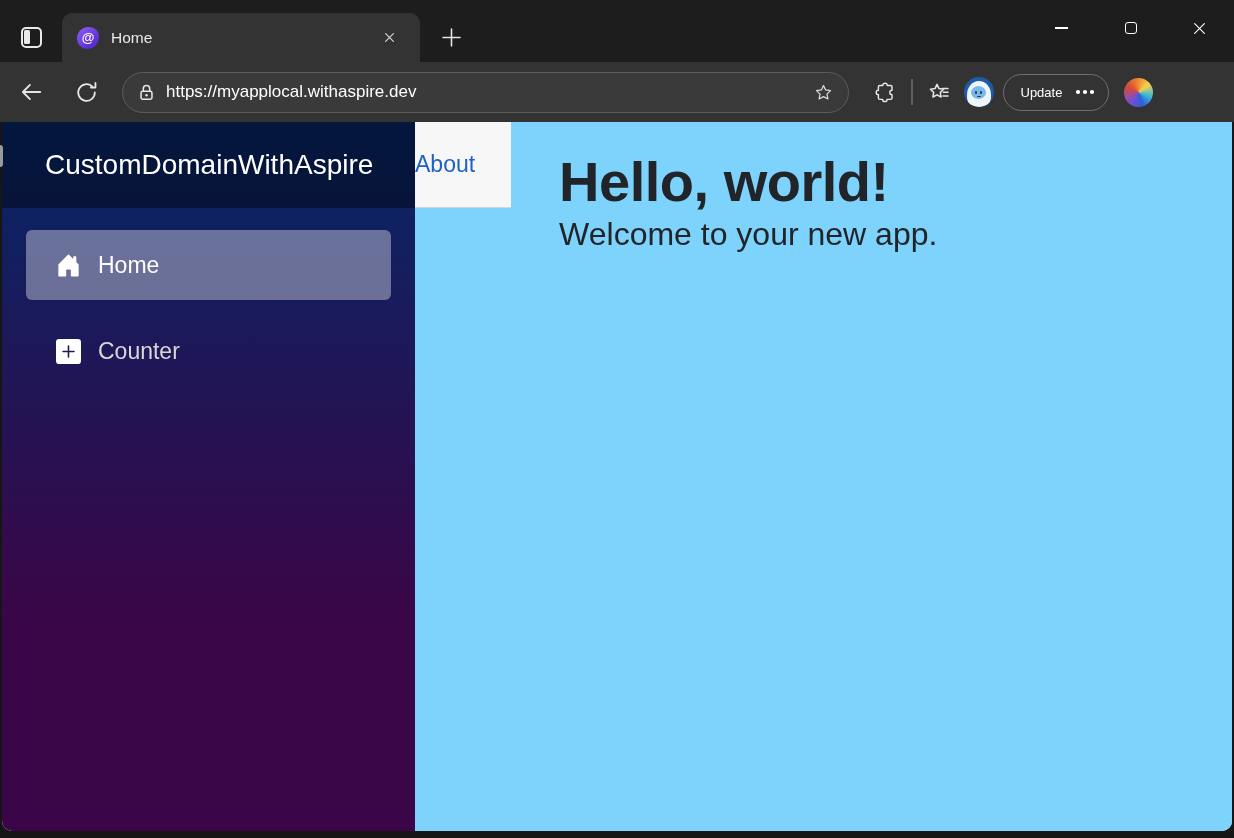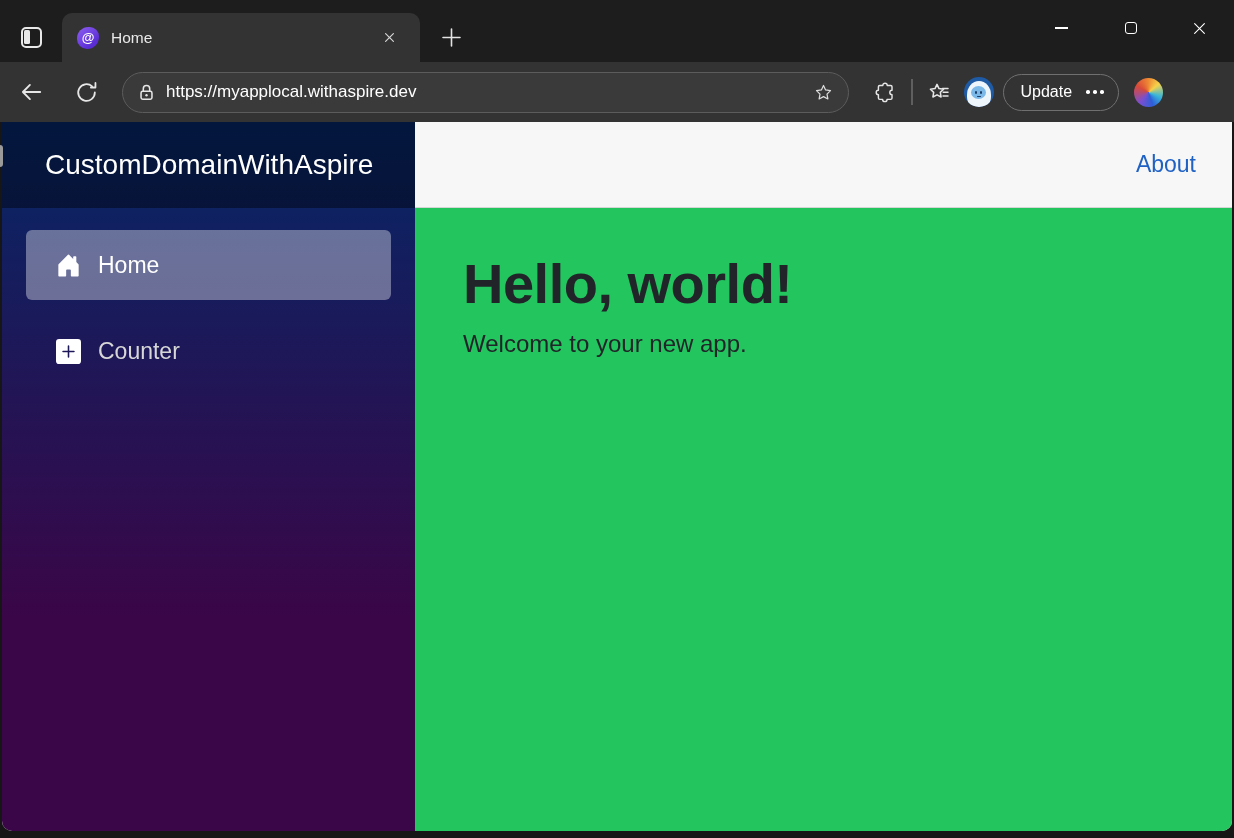--- a/index.html
+++ b/index.html
@@ -58,21 +58,21 @@
   .avatar { width: 30px; height: 30px; border-radius: 50%; background: #1f5aa5; position: relative; overflow: hidden; }
   .avatar .fur { position: absolute; left: 3px; top: 4px; width: 24px; height: 28px; background: #eef6fb; border-radius: 50% 50% 44% 44%; }
   .avatar .face { position: absolute; left: 7.5px; top: 9px; width: 15px; height: 13px; background: #7db9e8; border-radius: 50%; }
   .avatar .eye { position: absolute; width: 2.4px; height: 2.8px; background: #1d3d66; border-radius: 50%; top: 14px; }
   .avatar .eye.l { left: 11.5px; } .avatar .eye.r { left: 16.5px; }
   .avatar .mouth { position: absolute; left: 13.2px; top: 18.5px; width: 4px; height: 1.6px; background: #1d3d66; border-radius: 1px; }
   .update-pill {
     height: 37px; border: 1px solid #707070; border-radius: 19px; background: transparent;
     display: flex; align-items: center; padding: 0 14px 0 17px; margin: 0 6px 0 4px; cursor: pointer; flex: none;
   }
-  .update-label { color: #ffffff; font-size: 16px; }
+  .update-label { color: #ffffff; font-size: 13px; }
   .more-dots { display: flex; gap: 3.5px; margin-left: 14px; }
   .more-dots i { width: 3.5px; height: 3.5px; border-radius: 50%; background: #ffffff; }
   .copilot-btn { width: 44px; height: 44px; border: none; background: transparent; display: flex; align-items: center; justify-content: center; cursor: pointer; margin-left: 2px; }
   .copilot {
     width: 29px; height: 29px; border-radius: 50%;
     background: conic-gradient(from 160deg, #2c5fd8, #7a4fd0 60deg, #d84a39 140deg, #ee8a33 200deg, #f6d24a 250deg, #39b7d8 310deg, #2c5fd8);
   }
   .edge-handle { position: absolute; left: 0; top: 83px; width: 3px; height: 22px; background: #9a9a9a; border-radius: 0 3px 3px 0; z-index: 5; }
 
   
@@ -92,29 +92,29 @@
   .nav { padding-top: 22px; display: flex; flex-direction: column; }
   .nav-item {
     height: 70px; margin: 0 24px 16px 24px; border-radius: 6px;
     display: flex; align-items: center; padding-left: 29px; cursor: pointer;
     color: #d7d7d7; font-size: 23px; text-decoration: none;
   }
   .nav-item.active { background: rgba(255,255,255,0.37); color: #ffffff; }
   .nav-icon { width: 26px; height: 26px; flex: none; display: flex; align-items: center; justify-content: center; }
   .nav-label { margin-left: 17px; }
 
-  .main { flex: 1; display: flex; flex-direction: column; background: #22c55e; gap: 16px; }
+  .main { flex: 1; display: flex; flex-direction: row; background: #7dd3fc; }
   .top-row {
     height: 86px; background: #f7f7f7; border-bottom: 1px solid #d6d5d5;
     display: flex; align-items: center; justify-content: flex-end; padding-right: 36px; flex: none;
   }
   .about-link { color: #2062c4; font-size: 23px; text-decoration: none; cursor: pointer; }
   .content { padding: 26px 48px; }
   .content h1 { font-size: 56px; font-weight: 700; color: #212529; line-height: 1.2; letter-spacing: -0.5px; }
-  .content p { font-size: 24px; color: #212529; margin-top: 13px; }
+  .content p { font-size: 32px; color: #212529; margin-top: 1px; }
 
   svg { display: block; }
 </style>
 </head>
 <body>
 
 <div class="window">
 
   <div class="tabstrip">
     <button class="tab-actions-btn">

